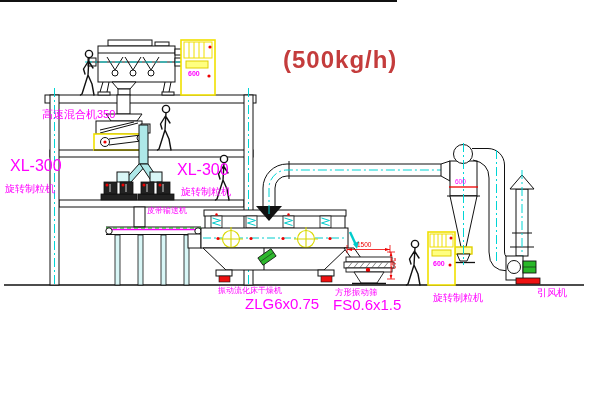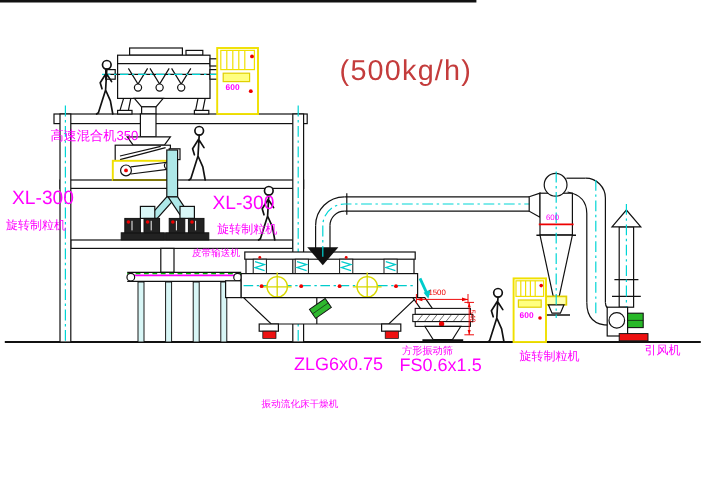--- a/index.html
+++ b/index.html
@@ -4,21 +4,21 @@
 <style>
   html,body{margin:0;padding:0;background:#fff;}
   #canvas{position:relative;width:600px;height:403px;background:#fff;overflow:hidden;
           font-family:"Liberation Sans",sans-serif;}
   #drawing{position:absolute;left:0;top:0;}
   .lbl{position:absolute;color:var(--label,#ff00ff);line-height:1;white-space:nowrap;}
   .dim{position:absolute;color:var(--dimension,#ee0000);line-height:1;white-space:nowrap;}
   .titlebox{position:absolute;left:283px;top:46px;display:flex;align-items:baseline;gap:3px;
             color:var(--title,#c43c3c);}
   .title-main{font-size:15px;letter-spacing:1px;font-weight:bold;}
-  .title-cap{font-size:24px;font-weight:normal;letter-spacing:1px;}
+  .title-cap{font-size:24px;font-weight:bold;letter-spacing:1px;}
   .rot90{transform:rotate(90deg);transform-origin:0 0;}
 </style>
 </head>
 <body>
 
 <div id="canvas">
 
 <svg id="drawing" width="600" height="403" viewBox="0 0 600 403" fill="none" stroke="none">
 
   <defs>
@@ -263,23 +263,23 @@
   <span class="title-cap">(500kg/h)</span>
 </div>
 
 <div class="lbl" style="left:42px;top:109px;font-size:11px;">高速混合机350</div>
 
 <div class="lbl" style="left:10px;top:158px;font-size:16px;">XL-300</div>
 <div class="lbl" style="left:5px;top:184px;font-size:10px;">旋转制粒机</div>
 <div class="lbl" style="left:177px;top:162px;font-size:16px;">XL-300</div>
 <div class="lbl" style="left:181px;top:187px;font-size:10px;">旋转制粒机</div>
 
-<div class="lbl" style="left:147px;top:207px;font-size:8px;padding-left:13px;">皮带输送机</div>
-
-<div class="lbl" style="left:218px;top:287px;font-size:8px;margin-top:46px;">振动流化床干燥机</div>
+<div class="lbl" style="left:147px;top:207px;font-size:8px;">皮带输送机</div>
+
+<div class="lbl" style="left:218px;top:287px;font-size:8px;">振动流化床干燥机</div>
 <div class="lbl" style="left:212px;top:296px;font-size:15px;margin-left:33px;">ZLG6x0.75</div>
 
 <div class="lbl" style="left:335px;top:288px;font-size:8.5px;">方形振动筛</div>
 <div class="lbl" style="left:333px;top:297px;font-size:15px;">FS0.6x1.5</div>
 
 <div class="lbl" style="left:433px;top:293px;font-size:10px;">旋转制粒机</div>
 <div class="lbl" style="left:537px;top:288px;font-size:10px;text-align:center;">引风机</div>
 
 <div class="dim" style="left:357px;top:242px;font-size:6.5px;">1500</div>
 <div class="dim rot90" style="left:396px;top:258px;font-size:6.5px;">540</div>

